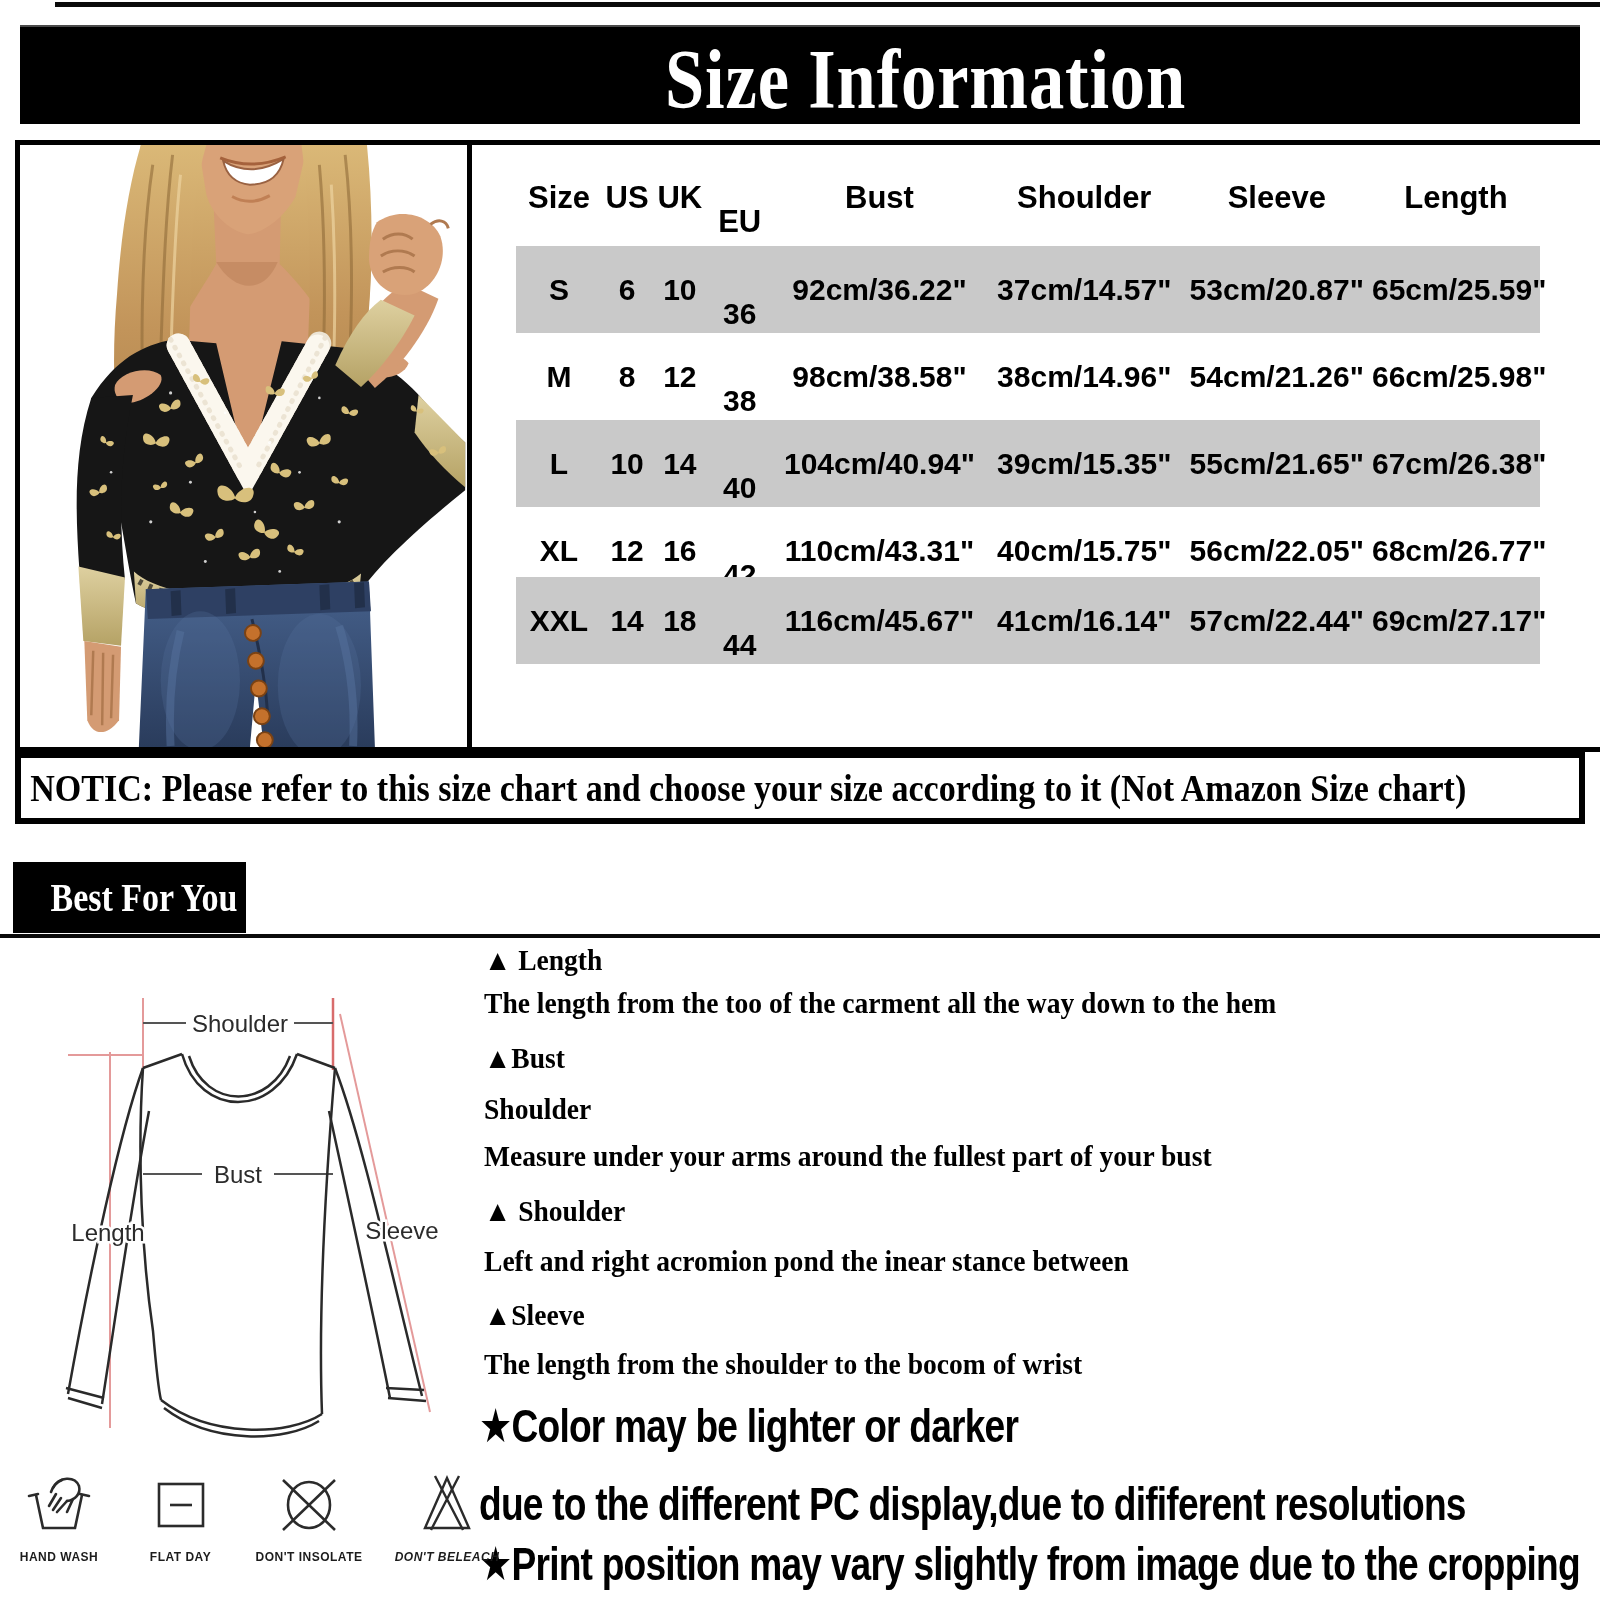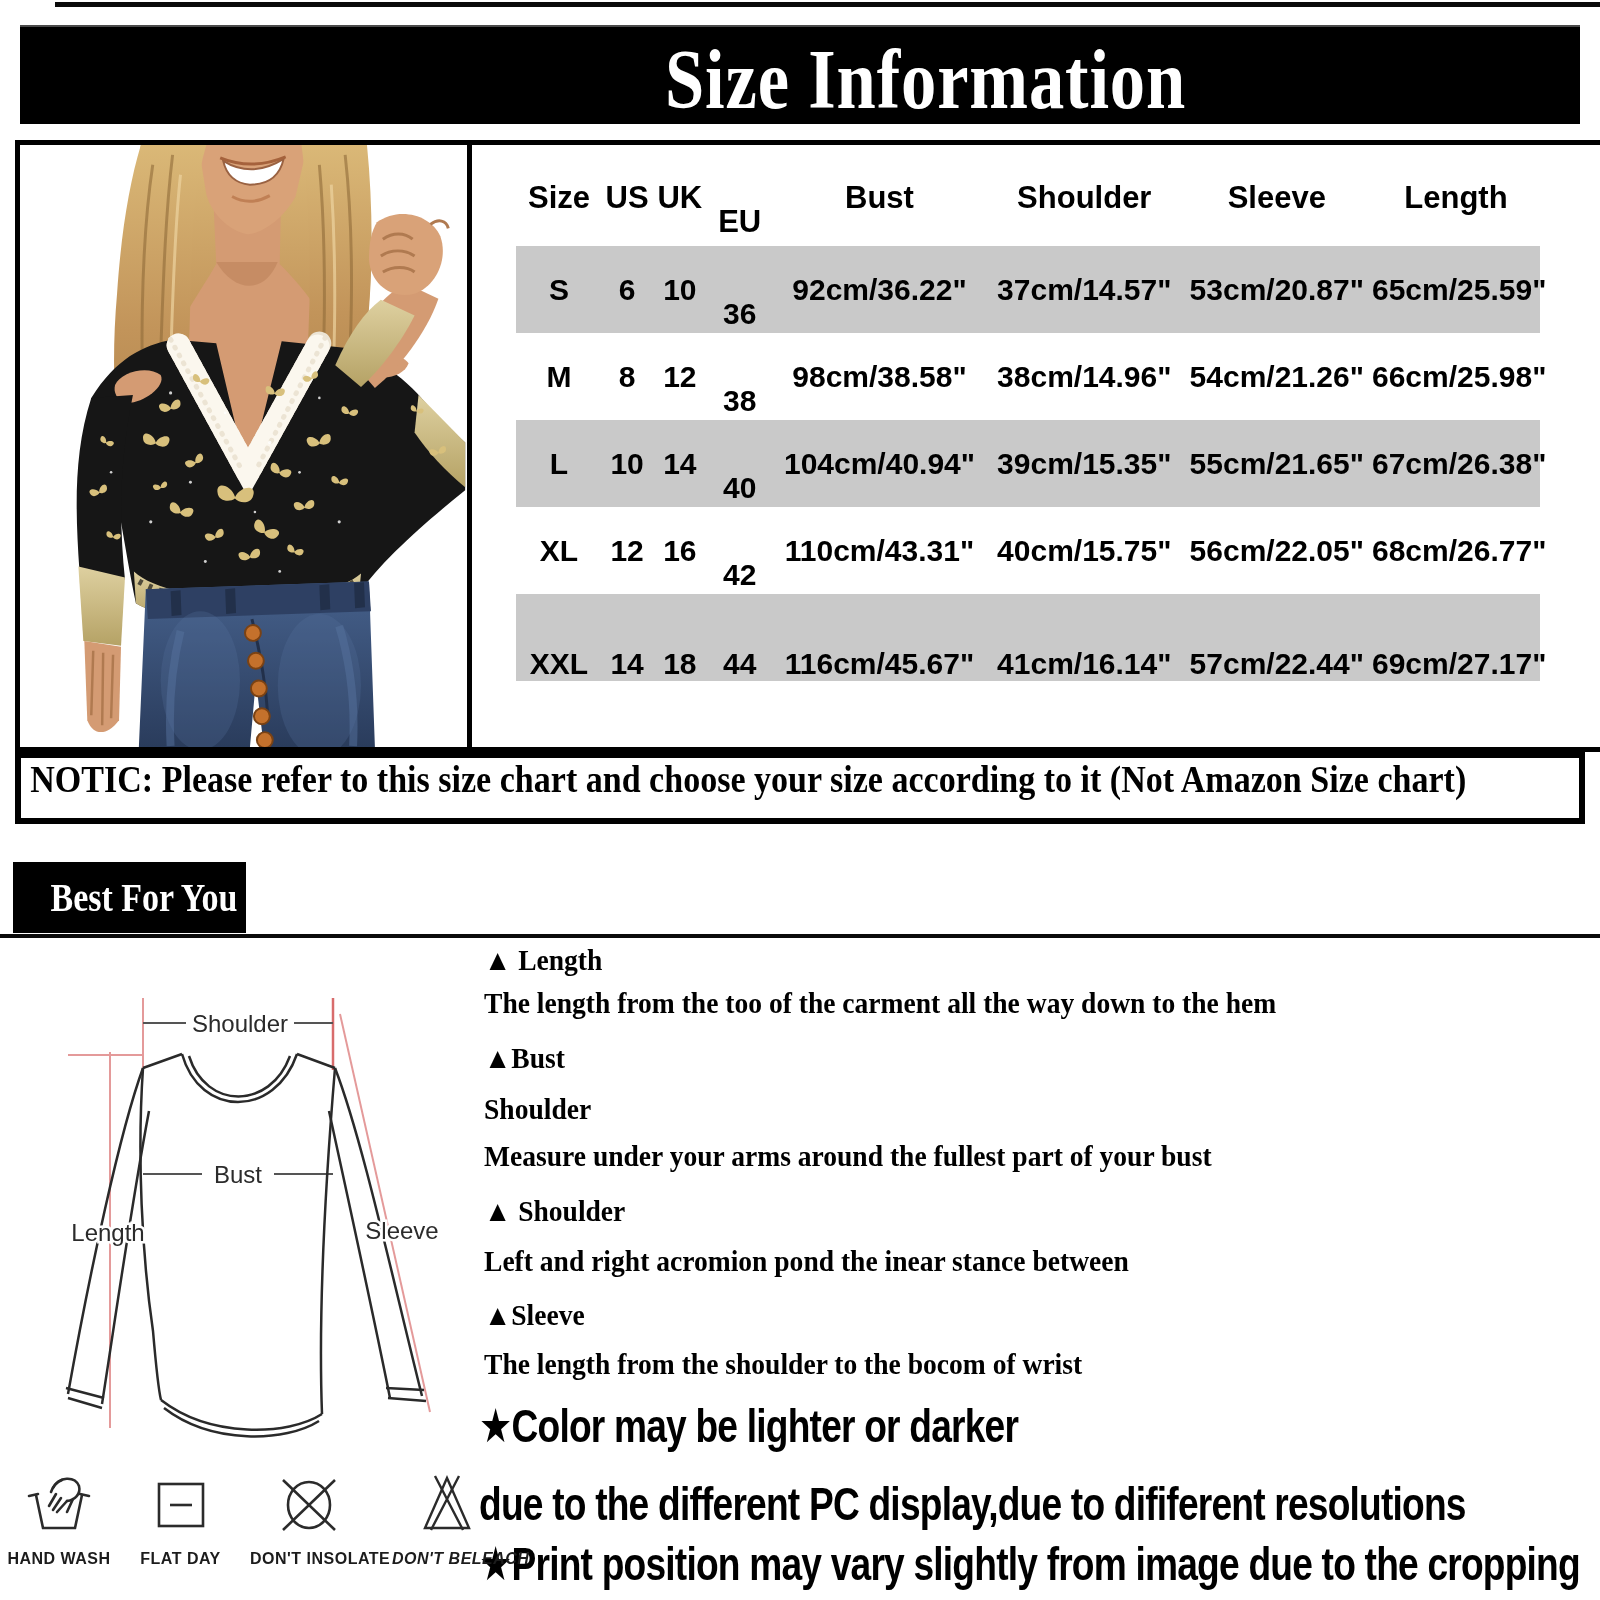--- a/index.html
+++ b/index.html
@@ -22,25 +22,25 @@
   .photo-area{position:absolute;left:0;top:0;width:447px;height:602px;overflow:hidden;background:#fff;}
 
   .size-table{position:absolute;left:452px;top:0;width:1108px;height:602px;}
   .trow{position:absolute;left:44px;width:1024px;height:87px;display:flex;align-items:center;
         font-weight:bold;font-size:30px;}
   .trow.gray{background:#c9c9c9;}
   .tcell{text-align:center;white-space:nowrap;}
   .c0{width:8.4%;} .c1{width:4.9%;} .c2{width:5.4%;} .c3{width:6.3%;margin-top:48px;}
   .c4{width:21%;} .c5{width:19%;} .c6{width:18.6%;} .c7{width:16.4%;}
   .thead{top:16px;height:74px;background:transparent;font-size:31px;}
-  .r0{top:101px;} .r1{top:188px;} .r2{top:275px;} .r3{top:362px;} .r4{top:449px;align-items:flex-end;}
+  .r0{top:101px;} .r1{top:188px;} .r2{top:275px;} .r3{top:362px;} .r4{top:432px;}
 
   
   .notice-box{position:absolute;left:15px;top:752px;width:1558px;height:60px;border:6px solid #000;
-              background:#fff;display:flex;}
+              background:#fff;display:flex;align-items:center;}
   .notice-text{font-family:"Liberation Serif","DejaVu Serif",serif;font-weight:bold;font-size:37px;
                white-space:nowrap;transform:scaleX(0.92);transform-origin:left center;padding-left:10px;}
 
   
   .best-banner{position:absolute;left:13px;top:862px;width:205px;height:71px;background:#000;
                display:flex;align-items:center;justify-content:center;padding-left:28px;}
   .best-text{color:#fff;font-family:"Liberation Serif","DejaVu Serif",serif;font-weight:bold;
              font-size:40px;white-space:nowrap;transform:scaleX(0.85);}
   .hr-line{position:absolute;left:0;top:934px;width:1600px;height:4px;background:#0a0a0a;}
 
@@ -57,21 +57,21 @@
         transform:scaleX(0.79);transform-origin:left top;}
   .f0{top:1398px;} .f1{top:1476px;} .f2{top:1536px;}
 
   
   .diagram{position:absolute;left:30px;top:946px;width:440px;height:512px;}
   .diagram text{font-family:"Liberation Sans",sans-serif;font-size:24px;fill:#2b2b2b;
                 paint-order:stroke;stroke:#ffffff;stroke-width:5px;}
 
   
   .care{position:absolute;top:1468px;text-align:center;}
-  .care-label{margin-top:6px;font-size:16px;font-weight:bold;letter-spacing:0.5px;
+  .care-label{margin-top:6px;font-size:12px;font-weight:bold;letter-spacing:0.5px;
               font-family:"Liberation Sans",sans-serif;color:#1c1c1c;white-space:nowrap;}
   .ci0{left:4px;width:110px;}  .ci1{left:128px;width:105px;}
   .ci2{left:250px;width:118px;} .ci3{left:392px;width:110px;font-style:italic;}
 </style>
 </head>
 <body>
 
 <div class="page">
 
   <div class="top-strip"></div>

